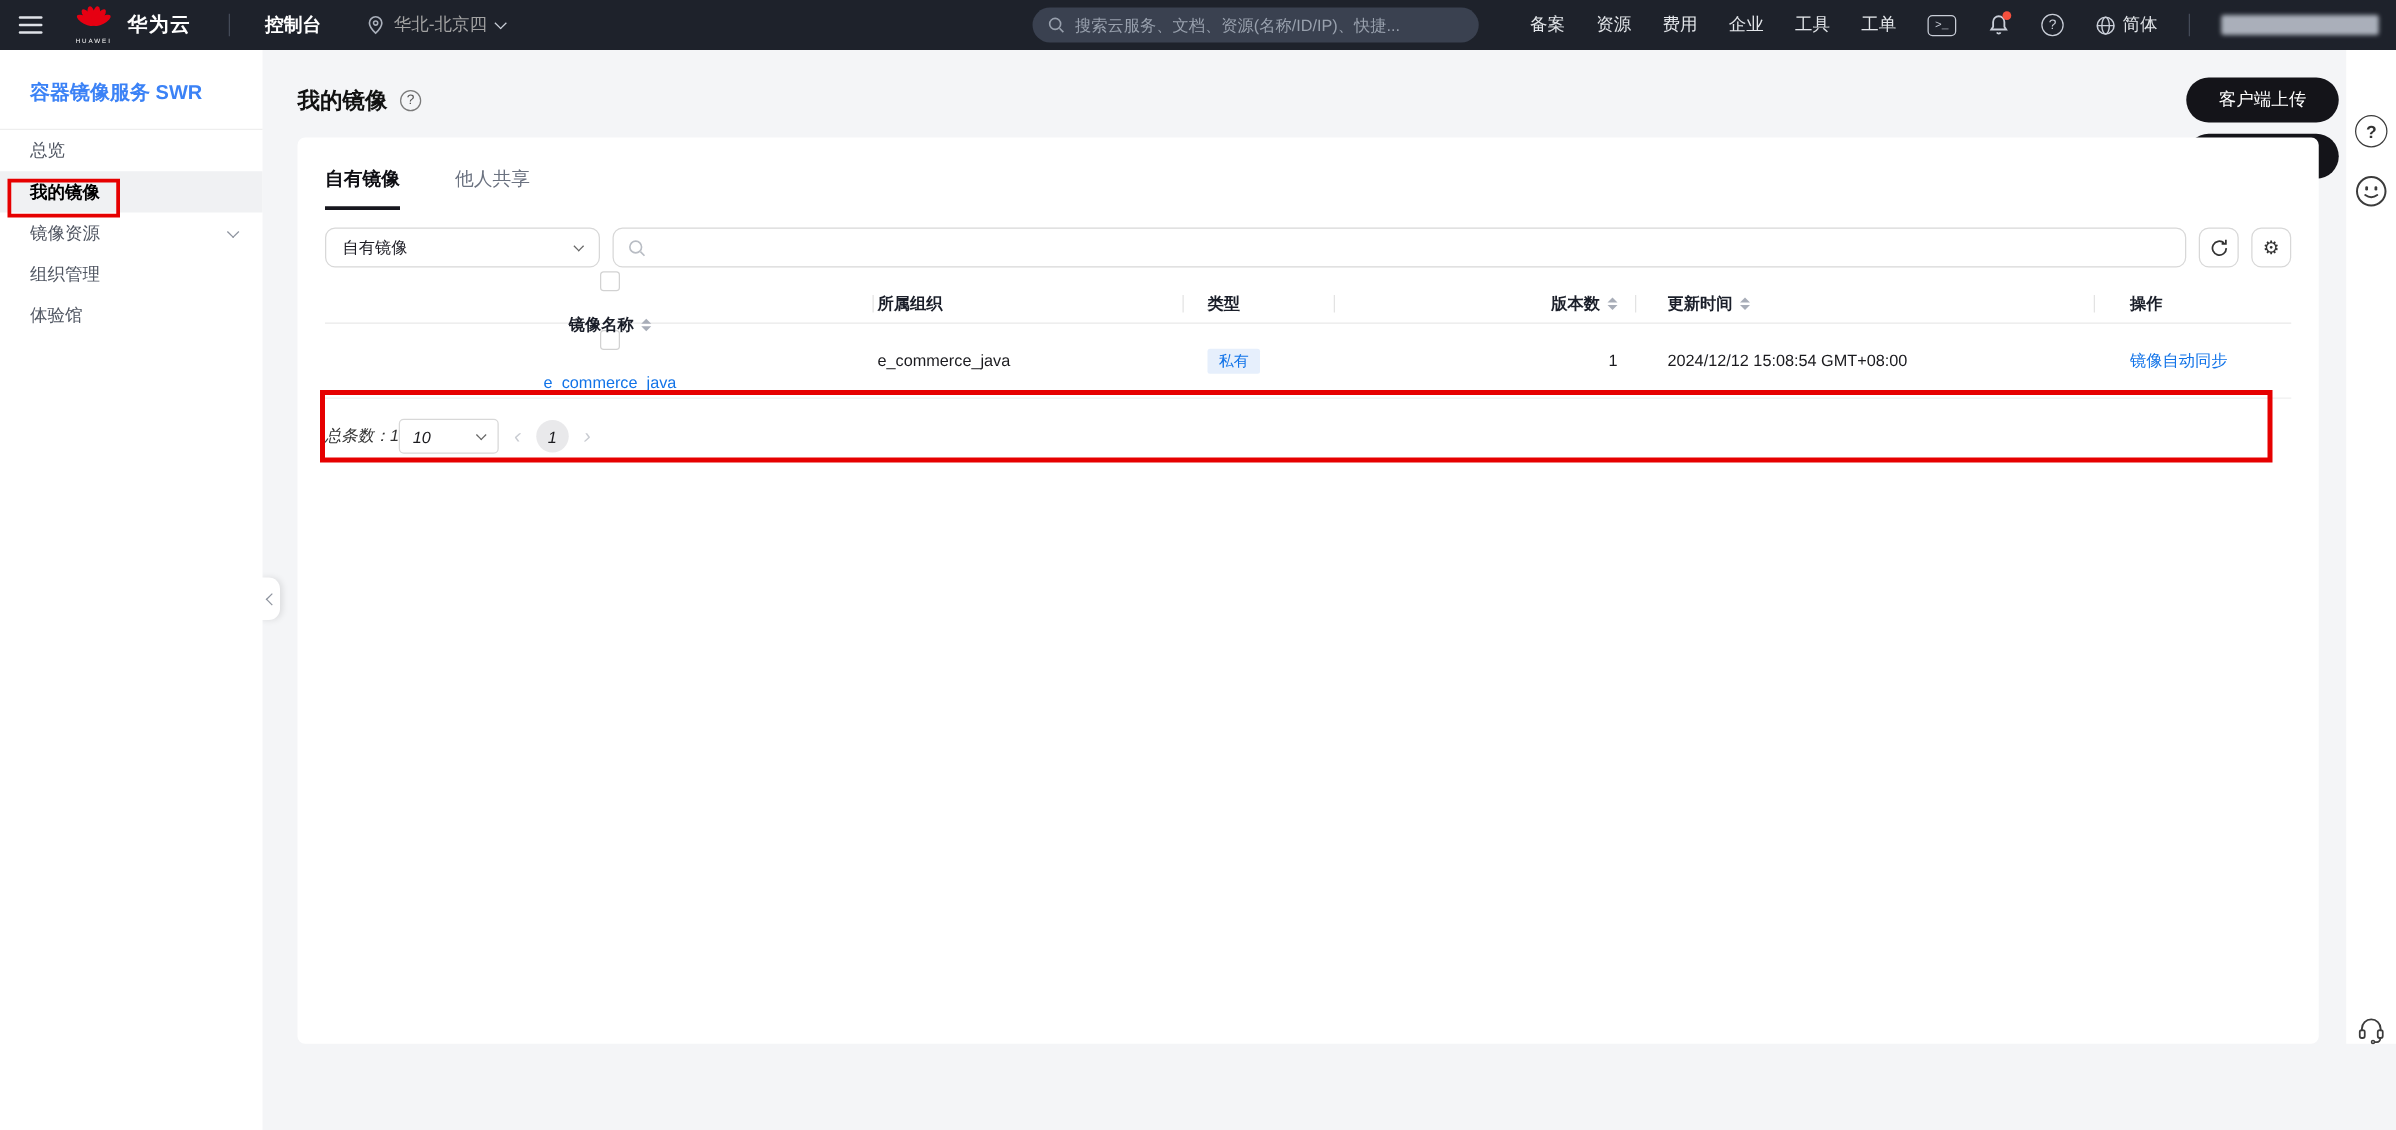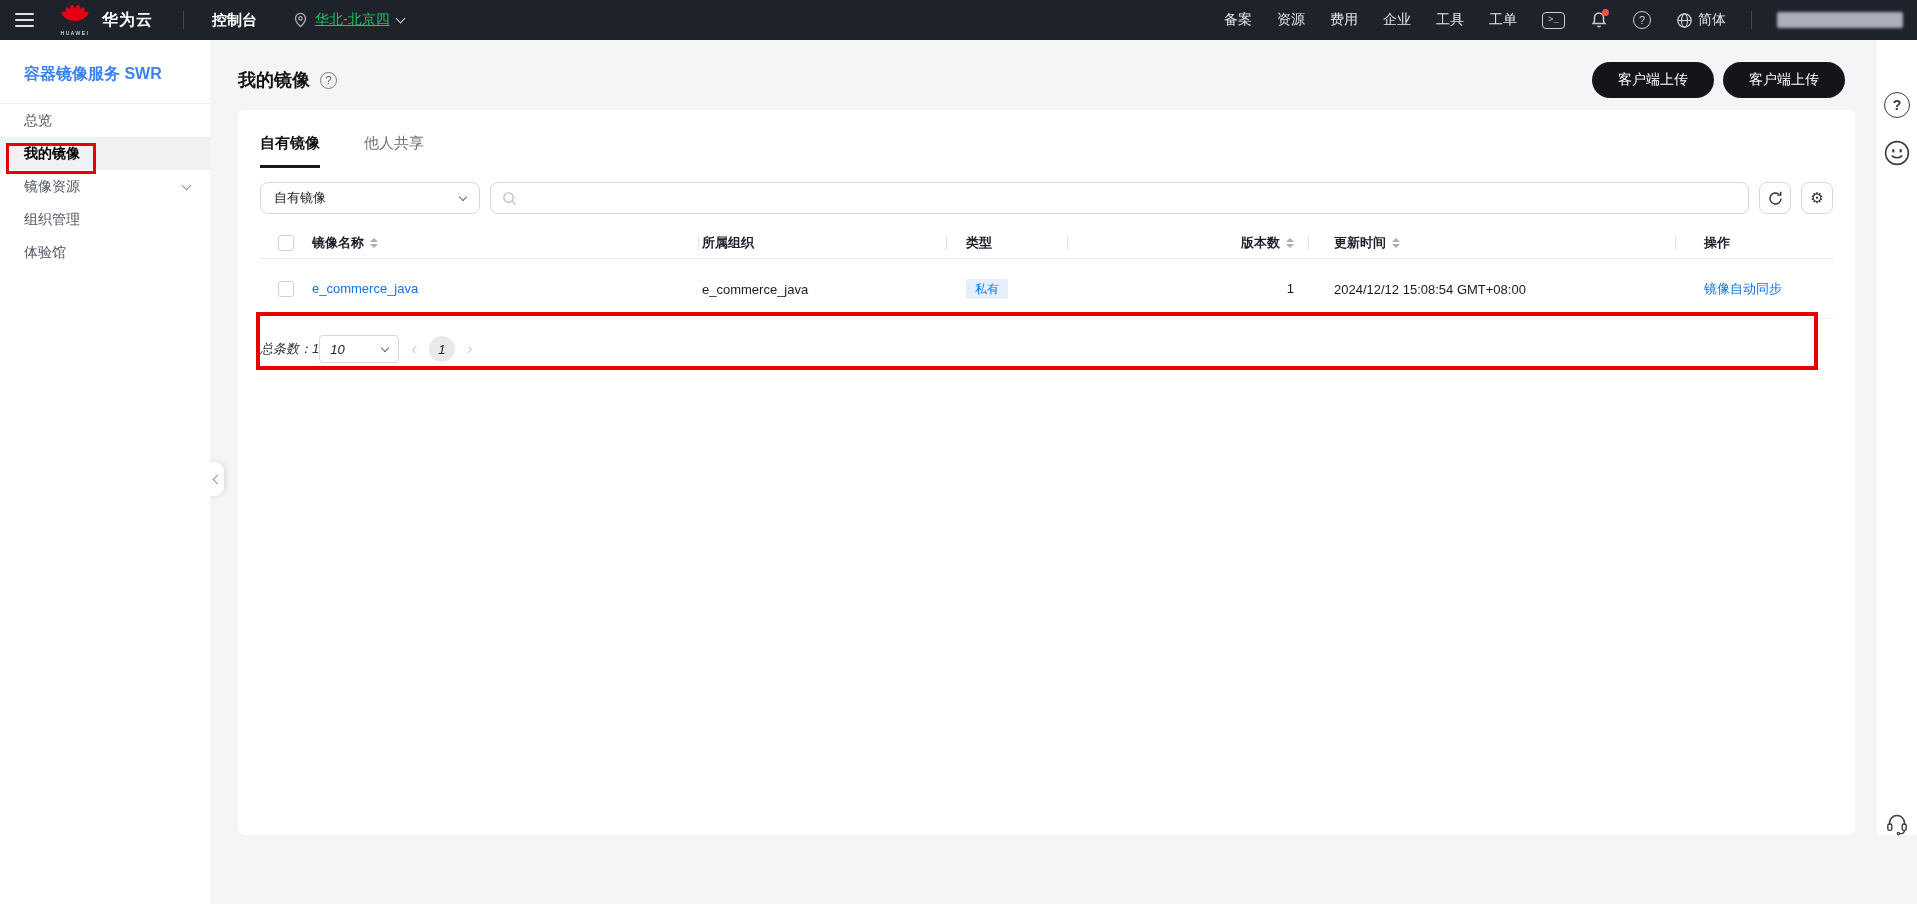--- a/index.html
+++ b/index.html
@@ -6,21 +6,21 @@
   html,body { width:1917px; height:904px; overflow:hidden; background:#f4f5f7; position:relative; }
 
   
   .topbar { position:absolute; top:0; left:0; width:1917px; height:40px; background:#1e222b; display:flex; align-items:center; z-index:50; }
   .hamburger { margin-left:15px; width:19px; cursor:pointer; }
   .hamburger i { display:block; height:2px; background:#dfe2e8; margin:4px 0; border-radius:1px; }
   .logo { margin-left:24px; display:flex; flex-direction:column; align-items:center; }
   .brand { margin-left:10px; font-size:16px; font-weight:700; color:#fff; letter-spacing:1px; }
   .tb-div { width:1px; height:18px; background:#434a57; margin-left:30px; }
   .console { margin-left:28px; font-size:15px; font-weight:700; color:#fff; cursor:pointer; }
-  .region { display:flex; align-items:center; gap:7px; margin-left:36px; color:#22c55e; font-size:14px; cursor:pointer;text-decoration:underline; }
+  .region { display:flex; align-items:center; gap:7px; margin-left:36px; color:#a3a3a3; font-size:14px; cursor:pointer; }
   .chev { display:inline-block; width:7px; height:7px; border-right:1.6px solid #ccd1da; border-bottom:1.6px solid #ccd1da; transform:rotate(45deg); margin-top:-3px; }
   .tb-search { position:absolute; left:826px; top:6px; width:357px; height:28px; border-radius:14px; background:#3a4150; display:flex; align-items:center; padding:0 12px; gap:8px; }
   .tb-search input { flex:1; background:transparent; border:none; outline:none; color:#dfe3ea; font-size:13px; }
   .tb-search input::placeholder { color:#98a0ad; }
   .tb-right { position:absolute; right:14px; top:0; height:40px; display:flex; align-items:center; gap:25px; }
   .tb-menu-item { color:#e3e6ea; font-size:14px; cursor:pointer; white-space:nowrap; }
   .term-icon { width:23px; height:17px; border:1.5px solid #c9ced8; border-radius:4px; color:#c9ced8; font-family:"Liberation Mono",monospace; font-size:9px; display:flex; align-items:center; justify-content:center; cursor:pointer; }
   .bell-wrap { position:relative; cursor:pointer; display:flex; }
   .red-dot { position:absolute; right:-1px; top:-2px; width:7px; height:7px; border-radius:50%; background:#f4503e; }
   .tb-help { width:18px; height:18px; border:1.5px solid #c9ced8; border-radius:50%; color:#c9ced8; font-size:11px; display:flex; align-items:center; justify-content:center; cursor:pointer; }
@@ -34,21 +34,21 @@
   .sb-item.active { background:#f0f1f3; color:#000; font-weight:700; }
   .sb-item .chev { border-color:#8d939e; margin-left:auto; }
   .collapse-handle { position:absolute; left:207px; top:462px; width:17px; height:34px; background:#fff; border-radius:0 9px 9px 0; box-shadow:2px 0 5px rgba(0,0,0,.10); display:flex; align-items:center; justify-content:center; z-index:9; cursor:pointer; }
   .chev-left { width:7px; height:7px; border-left:1.6px solid #8d939e; border-bottom:1.6px solid #8d939e; transform:rotate(45deg); margin-left:3px; }
 
   
   .main { position:absolute; left:210px; top:40px; right:40px; bottom:0; background:#f4f5f7; }
   .page-head { position:absolute; left:28px; top:28px; display:flex; align-items:center; gap:10px; }
   .page-title { font-size:18px; font-weight:700; color:#121212; }
   .help-badge { width:17px; height:17px; border:1.2px solid #7a7a7a; border-radius:50%; color:#555; font-size:11px; display:flex; align-items:center; justify-content:center; cursor:pointer; }
-  .head-actions { position:absolute; right:32px; top:22px; display:flex; gap:9px; }
+  .head-actions { position:absolute; right:6px; top:22px; display:flex; gap:9px;flex-direction:column; }
   .btn-dark { height:36px; padding:0 26px; background:#141419; color:#fff; font-size:14px; border:none; border-radius:18px; cursor:pointer; white-space:nowrap; }
 
   .card { position:absolute; left:28px; top:70px; width:1617px; height:725px; background:#fff; border-radius:6px; }
   .tabs { display:flex; gap:44px; padding:24px 22px 0; }
   .tab { font-size:15px; color:#6b7280; padding-bottom:12px; border-bottom:3px solid transparent; cursor:pointer; }
   .tab.active { color:#0f0f14; font-weight:700; border-bottom-color:#17171e; }
 
   .batch-row { display:flex; gap:9px; margin:16px 22px 0; }
   .btn-disabled { height:30px; padding:0 25px; border-radius:15px; background:#f2f2f2; color:#c4c7cc; font-size:13px; border:none; cursor:not-allowed; white-space:nowrap; }
 
@@ -58,21 +58,21 @@
   .search-box { flex:1; height:32px; border:1px solid #d8d8d8; border-radius:8px; display:flex; align-items:center; padding:0 11px; gap:8px; background:#fff; }
   .search-box input { flex:1; border:none; outline:none; font-size:13px; color:#333; }
   .search-box input::placeholder { color:#bfc3c9; }
   .icon-btn { width:32px; height:32px; border:1px solid #d8d8d8; border-radius:8px; background:#fff; display:flex; align-items:center; justify-content:center; cursor:pointer; color:#333; font-size:15px; }
 
   .table { margin:14px 22px 0; }
   .thead { display:flex; height:31px; align-items:center; border-bottom:1px solid #e9e9e9; }
   .trow { display:flex; height:60px; align-items:center; border-bottom:1px solid #efefef; }
   .th { font-size:13px; font-weight:700; color:#1a1e29; position:relative; display:flex; align-items:center; }
   .th.divided::before { content:""; position:absolute; left:0; top:50%; transform:translateY(-50%); width:1px; height:14px; background:#e3e3e3; }
-  .col-name { width:438px; display:flex; align-items:center; gap:18px; padding-left:18px; }
+  .col-name { width:438px; display:flex; align-items:center; gap:18px; padding-left:18px;flex-direction:column; }
   .col-org  { width:248px; padding-left:4px; }
   .col-type { width:121px; padding-left:20px; }
   .col-ver  { width:241px; display:flex; justify-content:flex-end; padding-right:14px; }
   .col-time { width:367px; padding-left:26px; }
   .col-act  { flex:1; padding-left:29px; }
   .cb { width:16px; height:16px; border:1px solid #d2d2d2; border-radius:3px; background:#fff; cursor:pointer; flex:none; }
   .sort { display:inline-flex; flex-direction:column; gap:2px; margin-left:6px; cursor:pointer; }
   .sort i { width:0; height:0; border-left:4px solid transparent; border-right:4px solid transparent; }
   .sort .up { border-bottom:4px solid #a8adb8; }
   .sort .down { border-top:4px solid #a8adb8; }
@@ -129,20 +129,27 @@
 
   <div class="region">
     <svg width="15" height="16" viewBox="0 0 16 17">
       <path d="M8 1.5a5.3 5.3 0 0 0-5.3 5.3C2.7 10.5 8 15.5 8 15.5s5.3-5 5.3-8.7A5.3 5.3 0 0 0 8 1.5z" fill="none" stroke="#aab0bb" stroke-width="1.4"></path>
       <circle cx="8" cy="6.8" r="1.8" fill="none" stroke="#aab0bb" stroke-width="1.3"></circle>
     </svg>
     <span>华北-北京四</span>
     <span class="chev"></span>
   </div>
 
+  <div class="tb-search">
+    <svg width="14" height="14" viewBox="0 0 16 16">
+      <circle cx="7" cy="7" r="5" fill="none" stroke="#98a0ad" stroke-width="1.5"></circle>
+      <line x1="11" y1="11" x2="14.5" y2="14.5" stroke="#98a0ad" stroke-width="1.5"></line>
+    </svg>
+    <input placeholder="搜索云服务、文档、资源(名称/ID/IP)、快捷..." style="">
+  </div>
 
   <div class="tb-right">
     <span class="tb-menu-item">备案</span>
     <span class="tb-menu-item">资源</span>
     <span class="tb-menu-item">费用</span>
     <span class="tb-menu-item">企业</span>
     <span class="tb-menu-item">工具</span>
     <span class="tb-menu-item">工单</span>
 
     <span class="term-icon">&gt;_</span>

